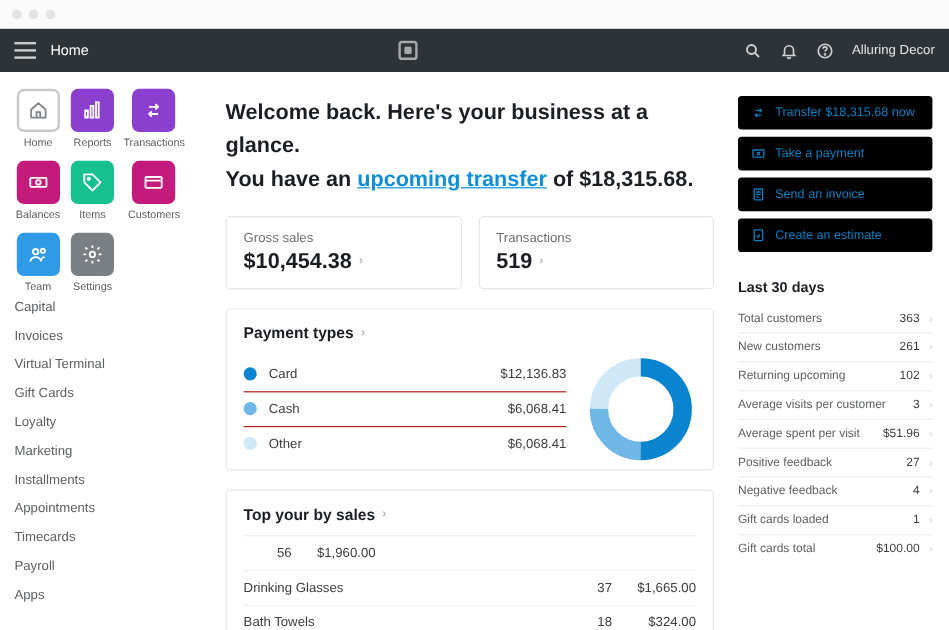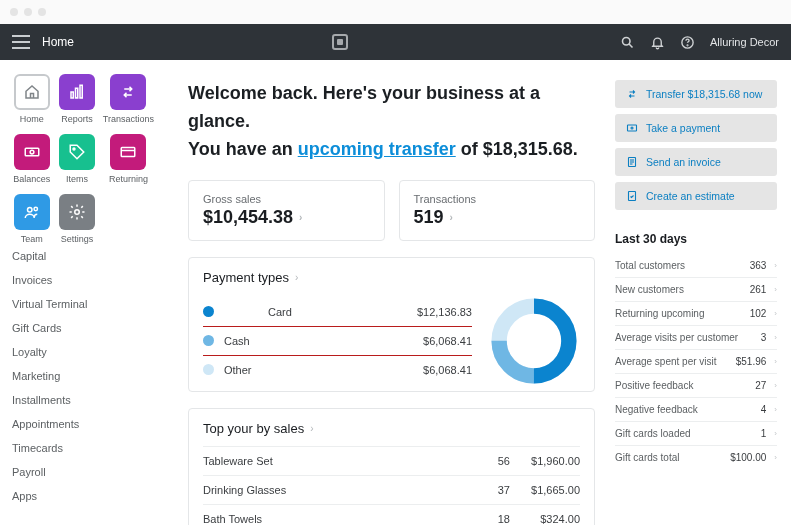--- a/index.html
+++ b/index.html
@@ -37,39 +37,39 @@
 .headline .link { color:#0d8ed9;}
 .headline .bold { font-weight:700;}
 
 .statsrow { display:flex; gap:14px; }
 .card { border:1px solid #e4e6e8; border-radius:4px; padding:12px 14px; flex:1;}
 .card .metalabel { font-size:11px; color:#6a6e72;}
 .card .metaval { font-size:18px; font-weight:700; color:#1a1d21; margin-top:2px; display:flex; align-items:center; gap:6px;}
 .chev { color:#b3b7ba; font-size:10px;}
 
 .section { border:1px solid #e4e6e8; border-radius:4px; padding:12px 14px 4px; margin-top:16px;}
-.secthead { font-size:13px; font-weight:400; color:#1a1d21; display:flex; align-items:center; gap:6px; margin-bottom:10px;}
+.secthead { font-size:13px; font-weight:700; color:#1a1d21; display:flex; align-items:center; gap:6px; margin-bottom:10px;}
 .ptwrap { display:flex; gap:16px; align-items:center;}
 .ptlist { flex:1;}
 .ptrow { display:flex; align-items:center; padding:8px 0; border-top:1px solid #b91c1c; font-size:11px;}
-.ptrow:first-child { border-top:none;gap:44px;}
+.ptrow:first-child { border-top:none;}
 .dot { width:11px; height:11px; border-radius:50%; margin-right:10px;}
 .ptname { flex:1; color:#3a3d40;}
 .ptval { color:#3a3d40;}
 .donut { width:92px; height:92px;}
 
 .toprow { display:flex; align-items:center; padding:8px 0; border-top:1px solid #eceeef; font-size:11px; color:#3a3d40;}
 .toprow:first-of-type { border-top:1px solid #eceeef;}
 .toprow .name { flex:1;}
 .toprow .qty { width:40px; text-align:right;}
 .toprow .amt { width:70px; text-align:right;}
 
 .right { width:178px; padding: 20px 14px 0 2px;}
 .qa { display:flex; flex-direction:column; gap:6px;}
-.qbtn { background:#e5e5e5; border-radius:3px; padding:8px 10px; font-size:10.5px; color:#0b7fc2; display:flex; align-items:center; gap:8px; cursor:pointer;}
+.qbtn { background:#000000; border-radius:3px; padding:8px 10px; font-size:10.5px; color:#0b7fc2; display:flex; align-items:center; gap:8px; cursor:pointer;}
 .qicn { width:13px; display:flex; align-items:center; justify-content:center; color:#0b7fc2;}
 
 .r30 { margin-top:22px;}
 .r30 h4 { font-size:12px; font-weight:700; margin-bottom:8px; color:#1a1d21;}
 .r30row { display:flex; align-items:center; padding:6px 0; border-top:1px solid #eceeef; font-size:10px; color:#5c6063;}
 .r30row:first-of-type { border-top:none;}
 .r30row .rn { flex:1;}
 .r30row .rv { color:#3a3d40; margin-right:8px;}
 .r30row .rchev { color:#c3c6c9; font-size:8px;}
 
@@ -166,21 +166,21 @@
           </div>
           <div class="tlabel">Items</div>
         </div>
         <div class="tile row2">
           <div class="box" style="background: rgb(195, 27, 123);">
             <svg width="18" height="18" viewBox="0 0 24 24" fill="none" stroke="currentColor" stroke-width="2">
               <rect x="3" y="6" width="18" height="12" rx="1"></rect>
               <line x1="3" y1="10" x2="21" y2="10"></line>
             </svg>
           </div>
-          <div class="tlabel">Returning</div>
+          <div class="tlabel">Customers</div>
         </div>
         <div class="tile row2">
           <div class="box" style="background: rgb(47, 154, 229);">
             <svg width="18" height="18" viewBox="0 0 24 24" fill="none" stroke="currentColor" stroke-width="2">
               <circle cx="9" cy="9" r="3"></circle>
               <path d="M3 20c0-3 3-5 6-5s6 2 6 5"></path>
               <circle cx="17" cy="8" r="2.3"></circle>
               <path d="M15 19c0-2.5 2-4 4-4"></path>
             </svg>
           </div>
@@ -265,21 +265,20 @@
       </div>
     </div>
 
     <div class="section">
       <div class="secthead">
           <span>Top your by sales</span>
           <span class="chev">›</span>
         </div>
       <div id="toplist">
           <div class="toprow">
-            <span class="name">Tableware Set</span>
             <span class="qty">56</span>
             <span class="amt">$1,960.00</span>
           </div>
           <div class="toprow">
             <span class="name">Drinking Glasses</span>
             <span class="qty">37</span>
             <span class="amt">$1,665.00</span>
           </div>
           <div class="toprow">
             <span class="name">Bath Towels</span>

